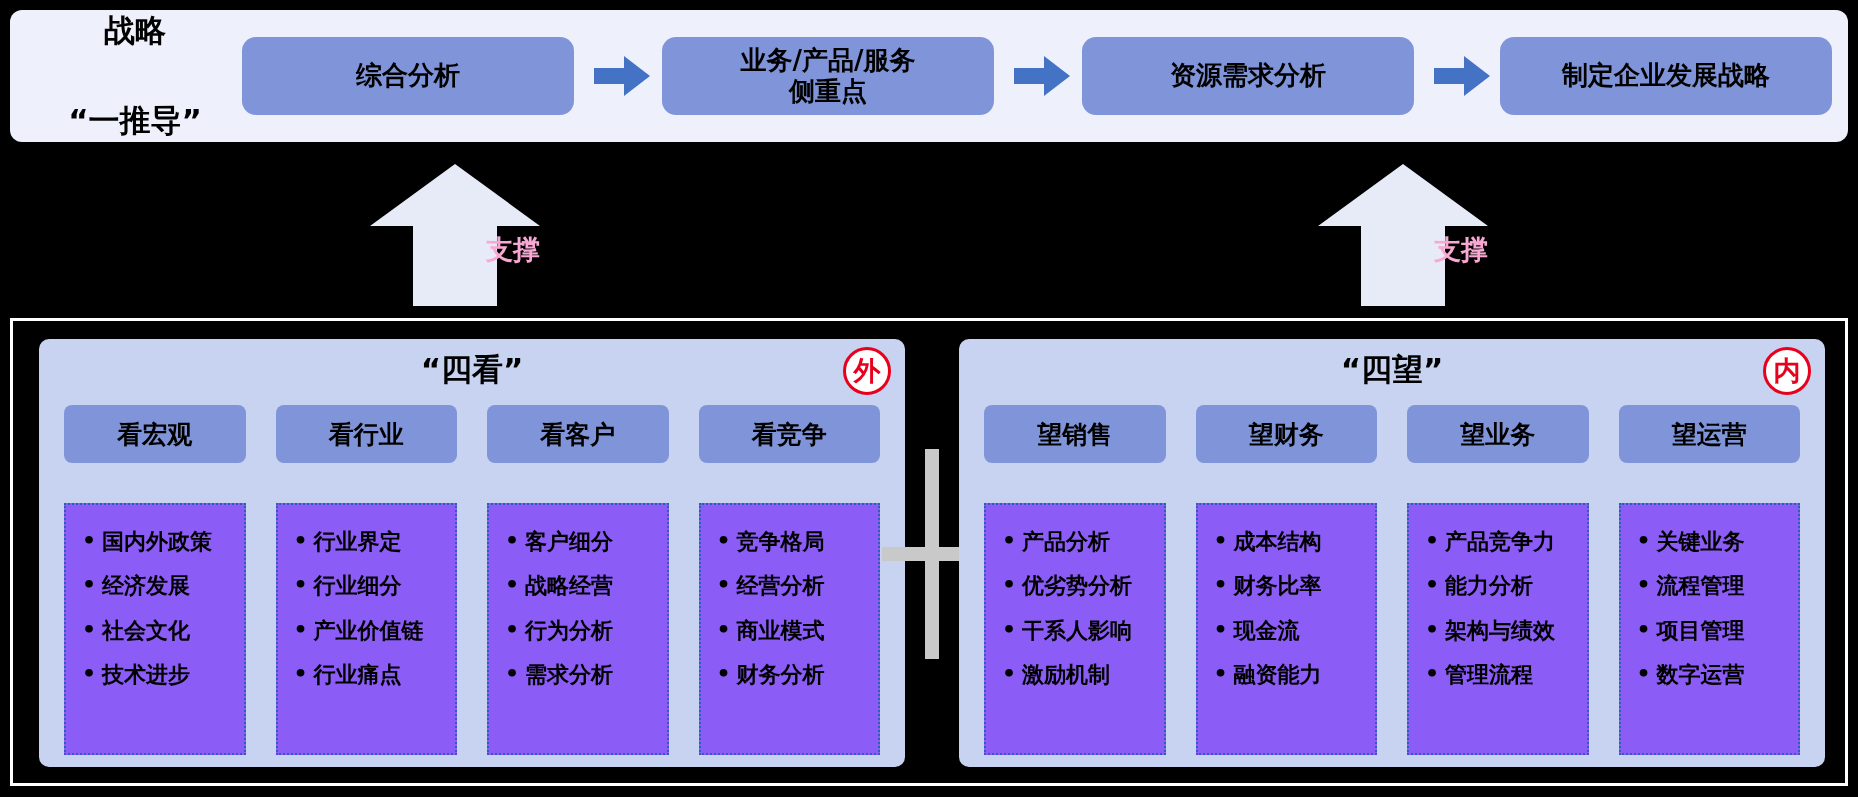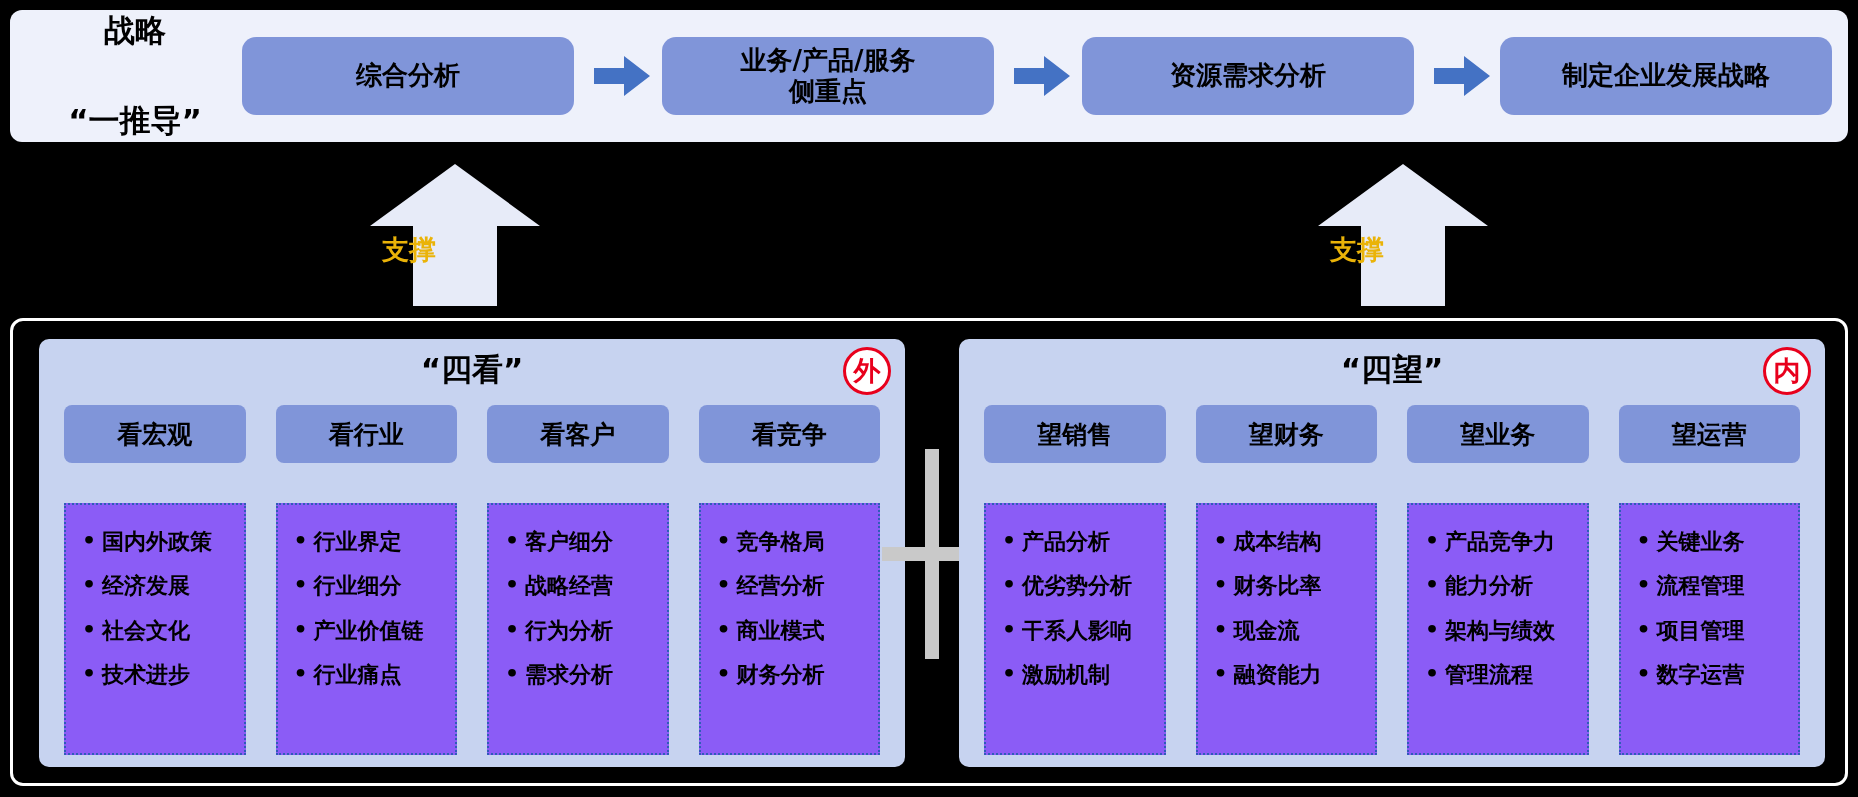--- a/index.html
+++ b/index.html
@@ -41,30 +41,30 @@
   .a2 { left:1424px; }
 
   
   .support {
     position:absolute; top:164px; width:170px; height:142px;
   }
   .support-left  { left:370px; }
   .support-right { left:1318px; }
   .support-label {
     position:absolute; left:12px; right:0; top:68px;
-    text-align:left; font-size:27px; font-weight:bold; color:#eab308;
+    text-align:right; font-size:27px; font-weight:bold; color:#f9a8d4;
   }
 
   
   .bottom-frame {
     position:absolute; left:10px; top:318px;
     width:1838px; height:468px;
     background:#000;
     border:3px solid #ffffff;
-    border-radius:13px;
+    border-radius:0;
   }
   .panel {
     position:absolute; top:18px; width:866px; height:428px;
     background:#c7d3f0; border-radius:10px;
   }
   .panel-left  { left:26px; }
   .panel-right { left:946px; }
 
   .panel-title {
     margin-top:10px; text-align:center;

